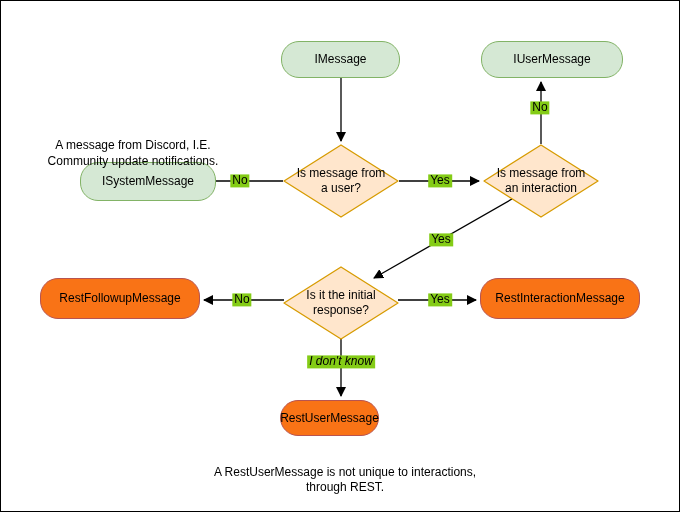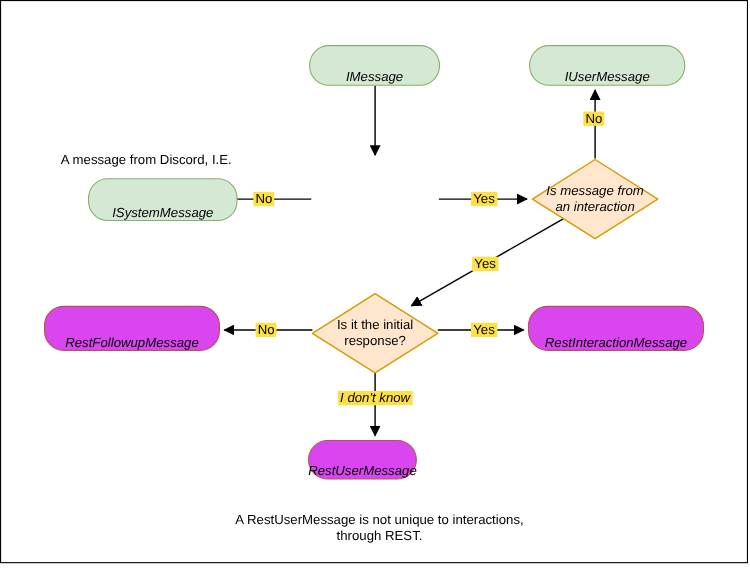--- a/index.html
+++ b/index.html
@@ -33,32 +33,31 @@
   #connectors line {
     stroke: #000000;
     stroke-width: 1.3;
   }
   .box {
     position: absolute;
     box-sizing: border-box;
     border-radius: 18px;
     border: 1.3px solid;
     display: flex;
-    align-items: flex-end;
+    align-items: center;
     justify-content: center;
     text-align: center;
     line-height: 1.2;
-    font-style: italic;
   }
   .green {
     background: #d5e8d4;
     border-color: #82b366;
   }
   .red {
-    background: #d946ef;
+    background: #f97316;
     border-color: #b85450;
   }
   .diamond {
     position: absolute;
   }
   .diamond svg {
     position: absolute;
     left: 0; top: 0;
     width: 100%; height: 100%;
     overflow: visible;
@@ -73,21 +72,21 @@
     position: absolute;
     left: 50%; top: 50%;
     transform: translate(-50%, -50%);
     width: 92px;
     text-align: center;
     line-height: 1.25;
   }
   .edge-label {
     position: absolute;
     transform: translate(-50%, -50%);
-    background: #fde047;
+    background: #84cc16;
     padding: 0 2px;
     white-space: nowrap;
     line-height: 1.1;
   }
   .annotation {
     position: absolute;
     text-align: center;
     line-height: 15px;
     margin-top: 24px;
   }
@@ -136,37 +135,44 @@
   <div class="box red" style="left:40px; top:278px; width:160px; height:41px;">
     <span>RestFollowupMessage</span>
   </div>
   <div class="box red" style="left:480px; top:278px; width:160px; height:41px;">
     <span>RestInteractionMessage</span>
   </div>
   <div class="box red" style="left:280px; top:400px; width:99px; height:36px;">
     <span>RestUserMessage</span>
   </div>
 
+  <div class="diamond" style="left:283px; top:144px; width:116px; height:74px;">
+    <svg viewBox="0 0 116 74" preserveAspectRatio="none">
+      <polygon points="58,1 115,37 58,73 1,37"></polygon>
+    </svg>
+    <span class="dlabel">Is message from a user?</span>
+  </div>
 
-  <div class="diamond" style="left:483px; top:144px; width:116px; height:74px;font-style:italic;">
+  <div class="diamond" style="left:483px; top:144px; width:116px; height:74px;">
     <svg viewBox="0 0 116 74" preserveAspectRatio="none">
       <polygon points="58,1 115,37 58,73 1,37"></polygon>
     </svg>
     <span class="dlabel">Is message from an interaction</span>
   </div>
 
   <div class="diamond" style="left:283px; top:266px; width:116px; height:74px;">
     <svg viewBox="0 0 116 74" preserveAspectRatio="none">
       <polygon points="58,1 115,37 58,73 1,37"></polygon>
     </svg>
     <span class="dlabel">Is it the initial response?</span>
   </div>
 
   <div class="annotation" style="left:33px; top:113px; width:200px; line-height:16px;">
     <div>A message from Discord, I.E.</div>
+    <div>Community update notifications.</div>
   </div>
 
   <div class="annotation" style="left:184px; top:441px; width:322px;">
     <div>A RestUserMessage is not unique to interactions,</div>
     <div>through REST.</div>
   </div>
 
 </div>
 
 </body></html>

